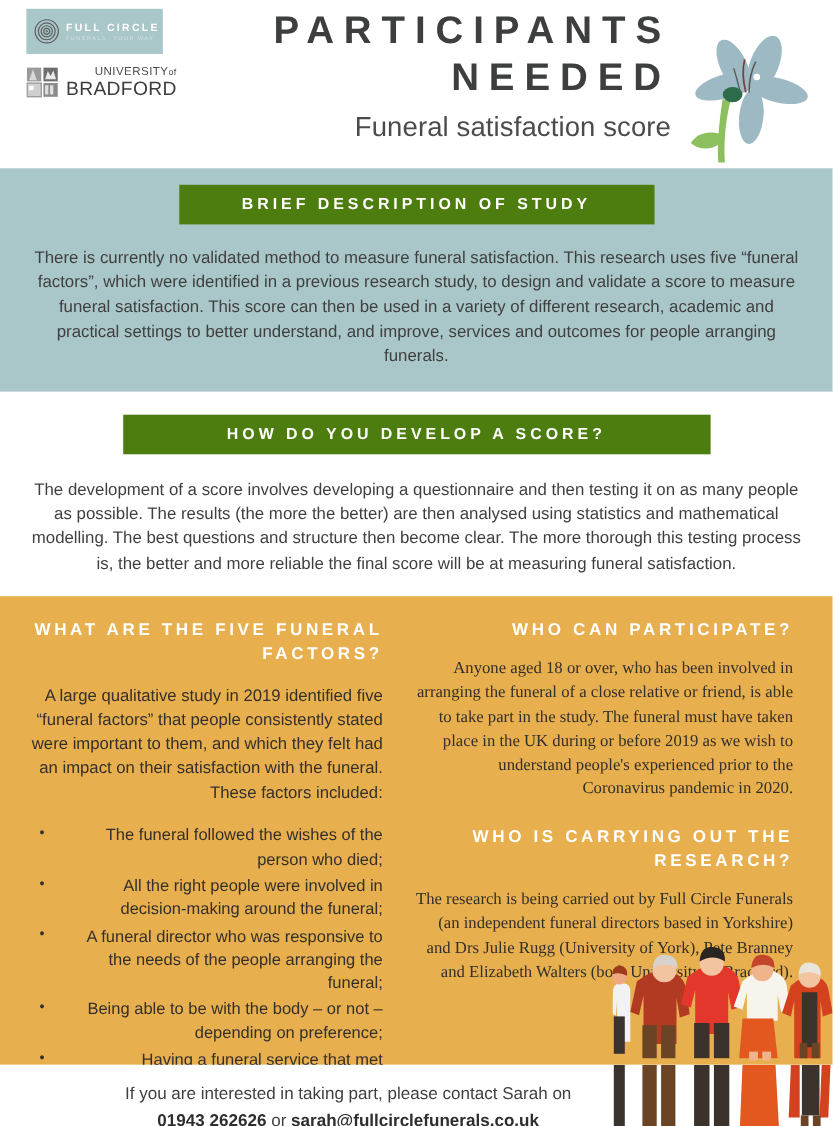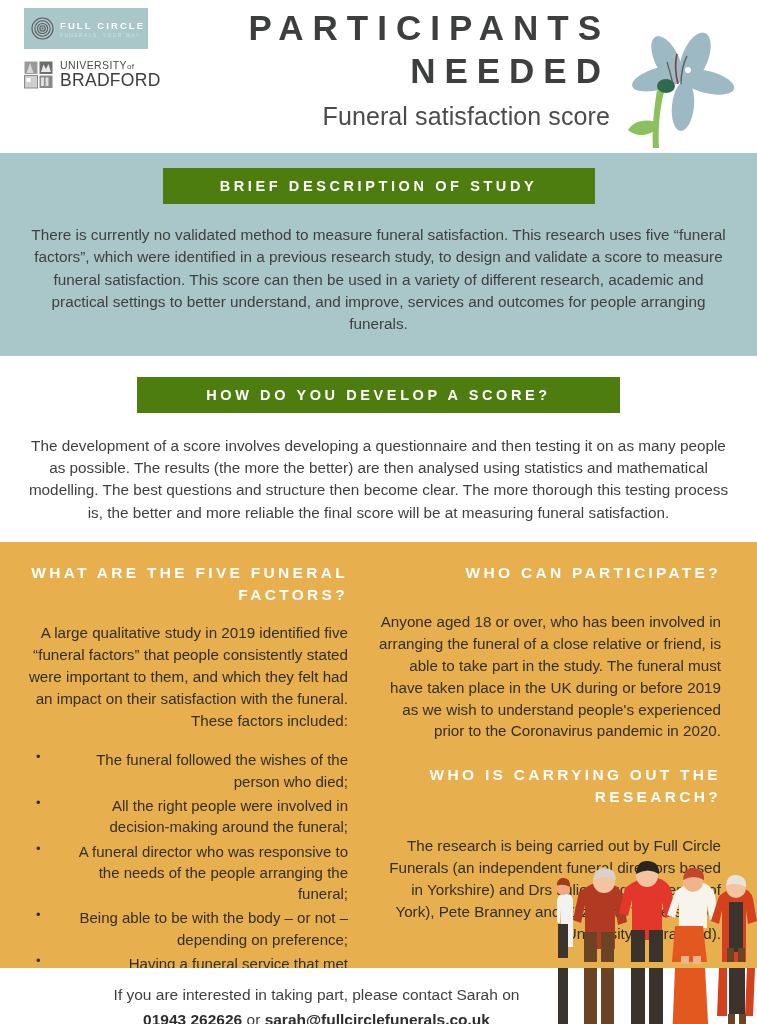--- a/index.html
+++ b/index.html
@@ -29,21 +29,21 @@
   .fc-tag {
     font-size: 5px; letter-spacing: 1.35px; color: #cfe0e1; margin-top: 2.5px;
   }
 
   .logo-bradford {
     position: absolute; left: 24px; top: 60px;
     display: flex; align-items: center; gap: 6px;
   }
   .ub-mark { width: 30px; height: 28px; flex: 0 0 auto; }
   .ub-words { display: flex; flex-direction: column; line-height: 1; }
-  .ub-line1 { font-size: 10.5px; letter-spacing: 0.4px; color: #4a4a4a; }
+  .ub-line1 { font-size: 10.5px; letter-spacing: 0.4px; color: #4a4a4a; text-align: right; }
   .ub-line1 .of { font-size: 8px; }
   .ub-line2 { font-size: 17.5px; letter-spacing: 0.3px; color: #3d3d3d; margin-top: 1px; }
 
   .title-block {
     position: absolute; left: 170px; top: 6px; width: 440px; text-align: right;
   }
   .title-main {
     font-size: 35px; font-weight: bold; letter-spacing: 9px;
     color: #3d3f3e; line-height: 1.24;
   }
@@ -63,40 +63,40 @@
   }
   .band-teal .banner { margin-top: 0; position: relative; top: 15px; }
   .body-text {
     font-size: 15.3px; line-height: 1.46; color: #3f3f3f;
     text-align: center; padding: 0 26px;
   }
   .band-teal .body-text { margin-top: 35px; }
 
   
   .band-white { background: #ffffff; padding-top: 21px; padding-bottom: 18px; }
-  .band-white .banner { width: 483px; text-align: center; }
+  .band-white .banner { width: 534px; text-align: center; }
   .band-white .body-text { margin-top: 22px; }
 
   
   .band-orange {
     position: relative; background: #e8af4e; padding: 20px 26px 0 26px;
     height: 426px;
     text-align: right;
   }
   .cols { display: flex; gap: 28px; }
   .col { width: 322px; }
   .col-right { width: 345px; }
   .sec-head {
     color: #ffffff; font-size: 15.5px; font-weight: bold;
     letter-spacing: 3.3px; line-height: 1.42; text-transform: uppercase;
   }
   .sec-body {
     color: #332f2b; font-size: 15.2px; line-height: 1.44; margin-top: 16px;
   }
-  .col-right .sec-body { margin-top: 27px; }
+  .col-right .sec-body { margin-top: 13px; font-family: Liberation Serif, serif; }
   .bullets { list-style: none; margin-top: 18px; }
   .bullets li {
     position: relative; padding-left: 37px;
     color: #332f2b; font-size: 15px; line-height: 1.42; margin-bottom: 3px;
   }
   .bullets li:before {
     content: "\2022"; position: absolute; left: 10px; top: -1px;
     font-size: 13px; color: #332f2b;
   }
   .sec-head-2 { margin-top: 22px; }

